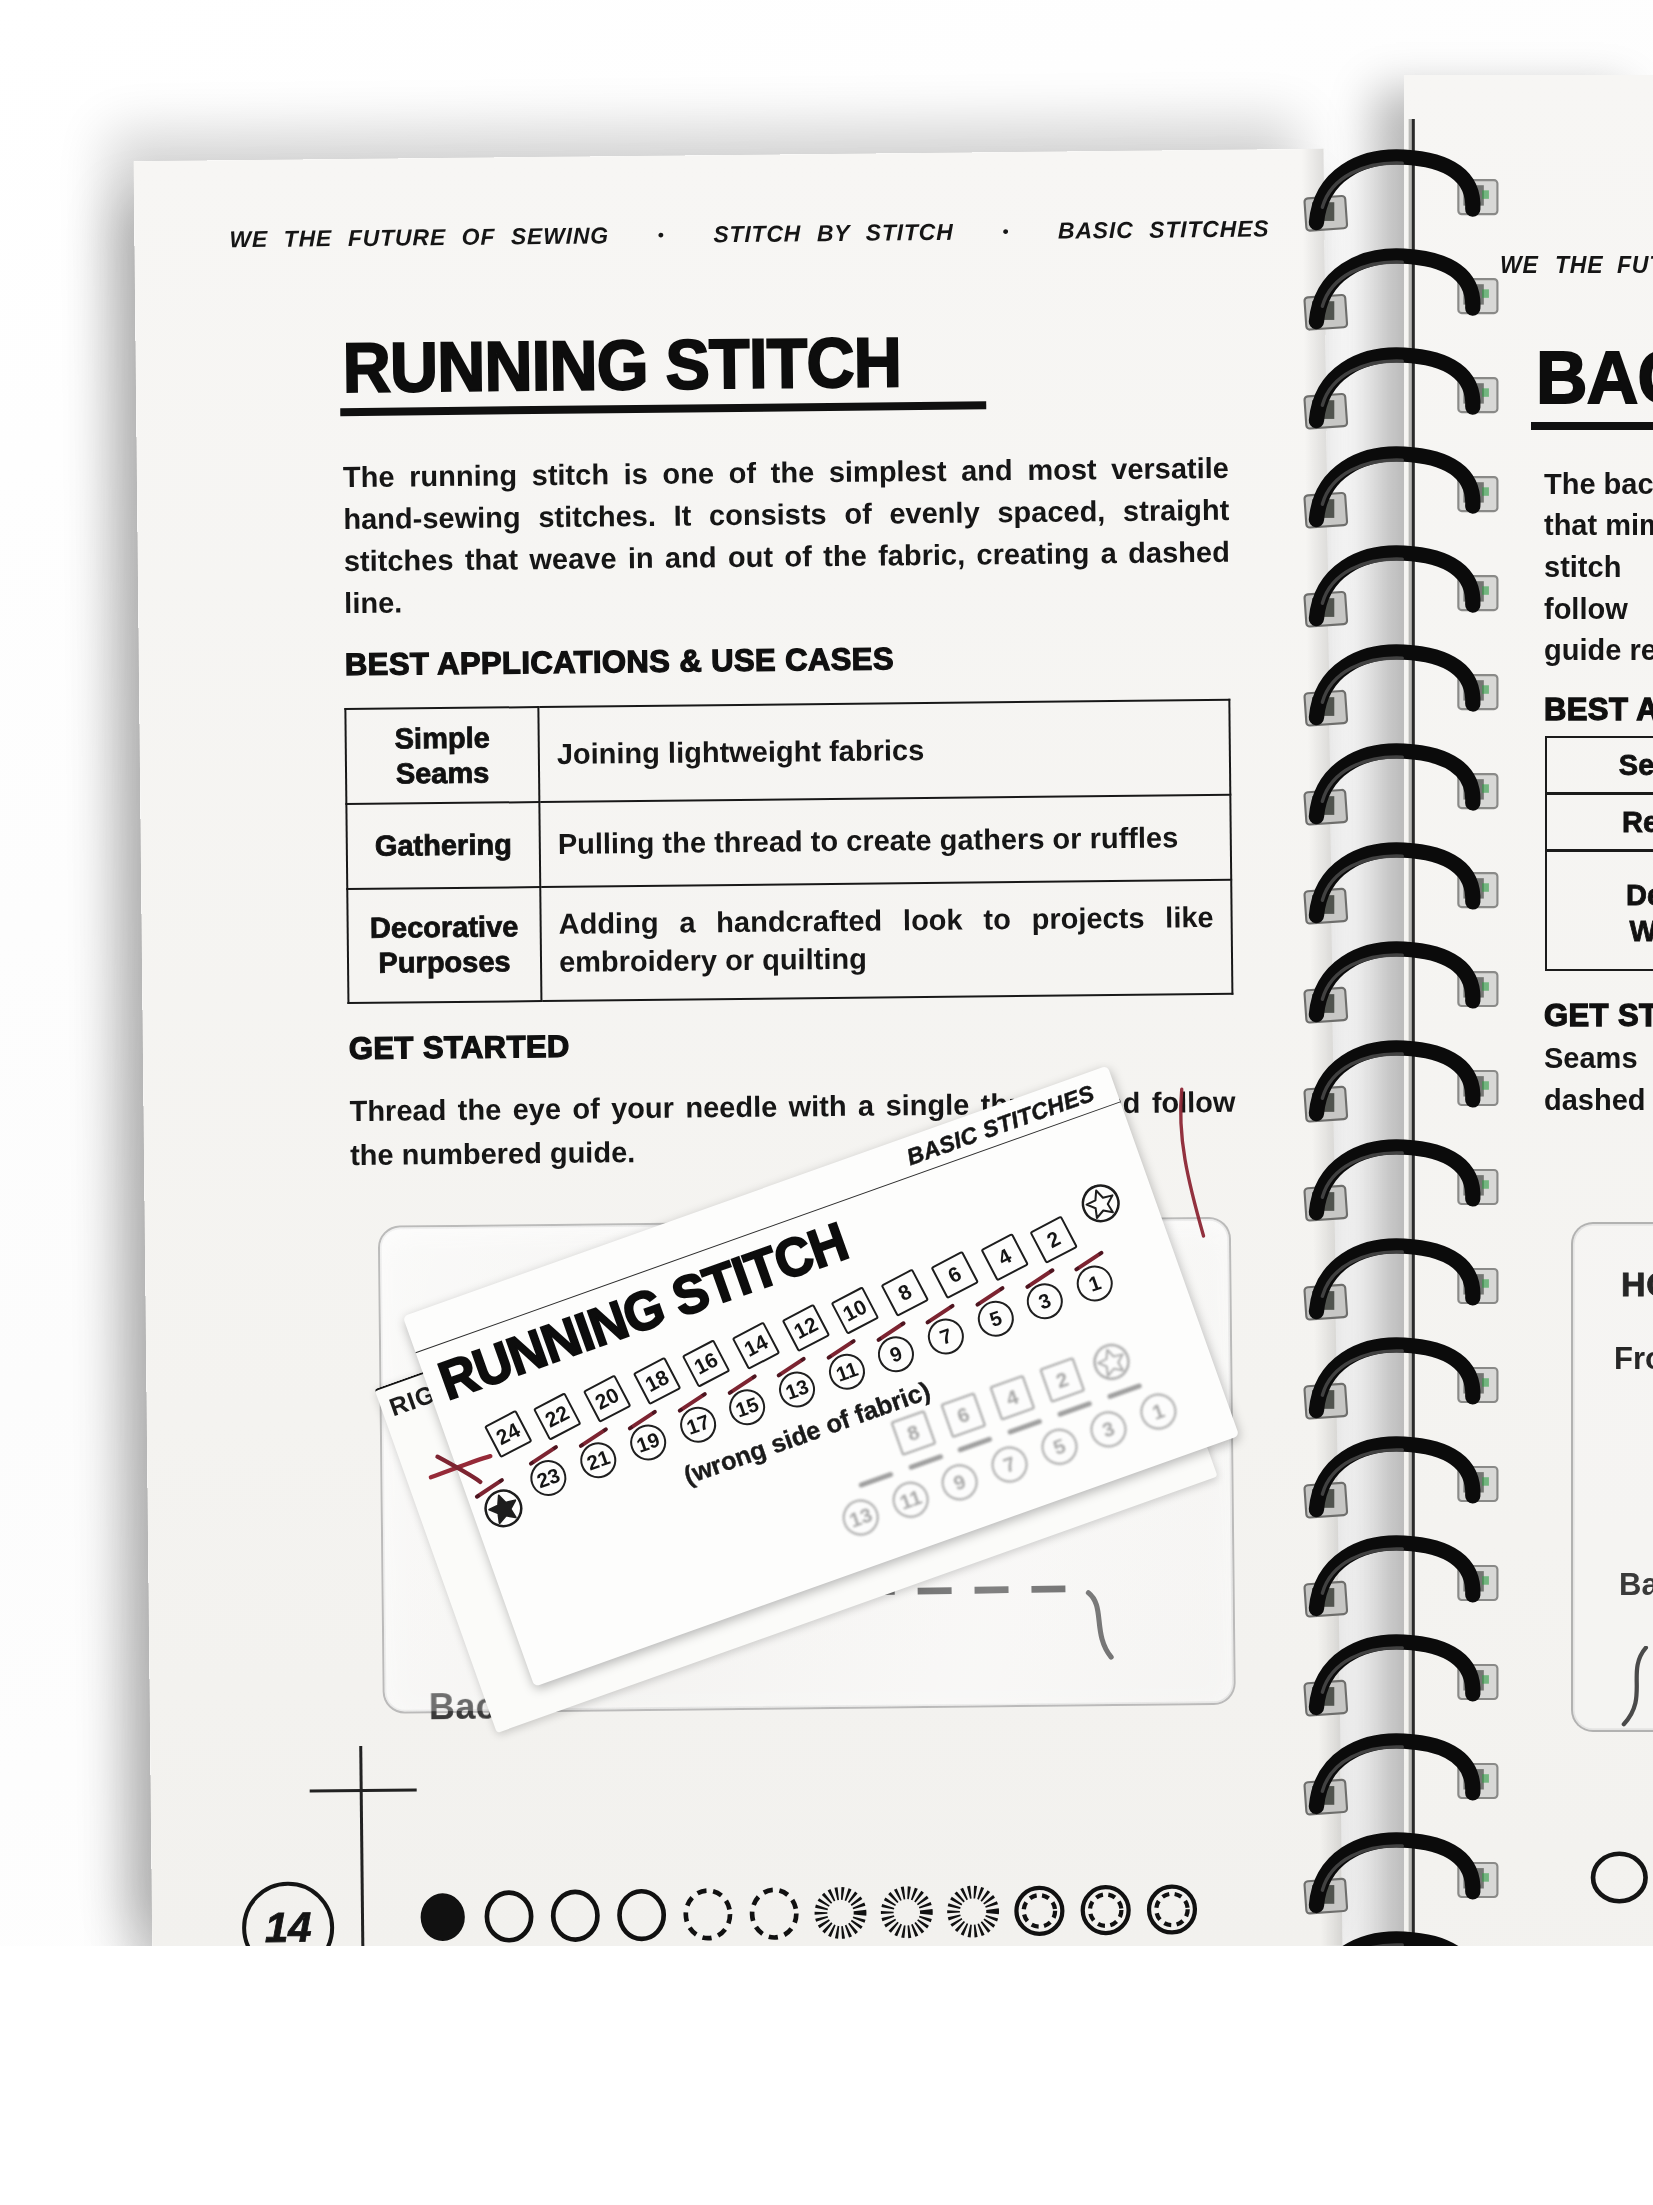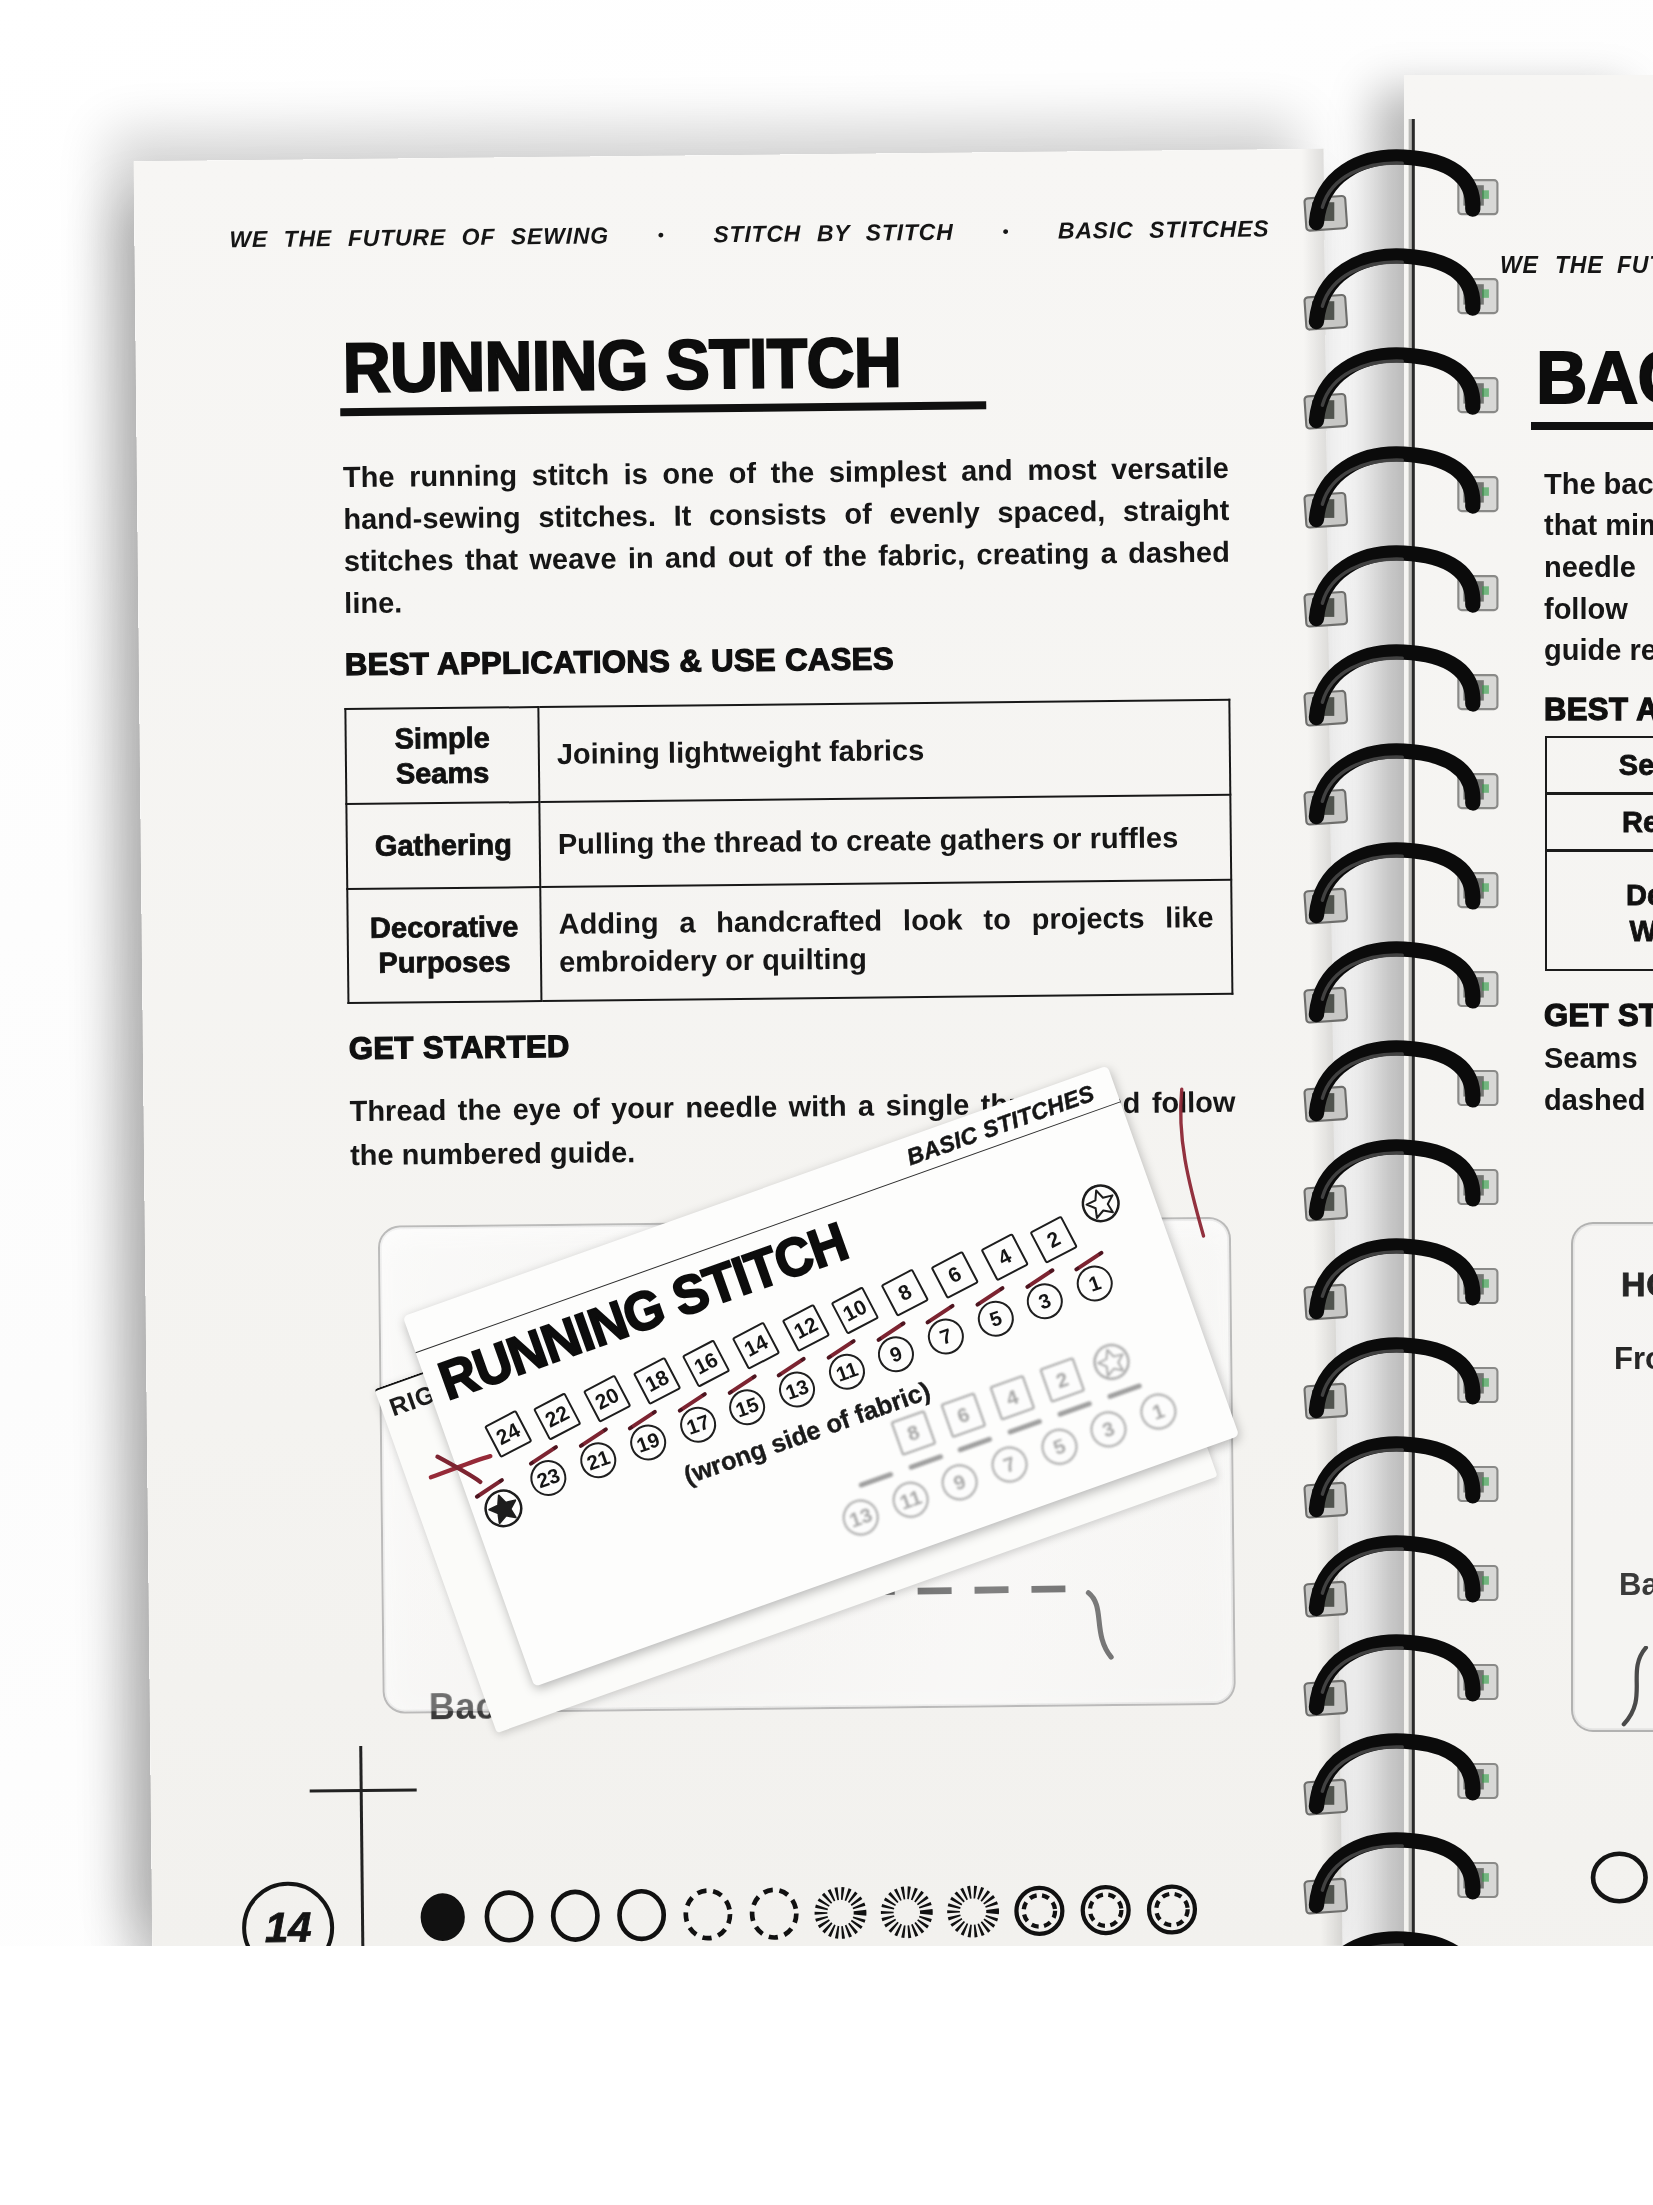--- a/index.html
+++ b/index.html
@@ -286,21 +286,21 @@
         <span style="left: 151px;">THE</span>
         <span style="left: 213px;">FUT</span>
       </div>
 
     <div id="rp-title" class="headline">BAC</div>
     <div id="rp-title-underline"></div>
 
     <div id="rp-intro">
         <div class="rp-line" style="top: 393px;">The bac</div>
         <div class="rp-line" style="top: 434px;">that mim</div>
-        <div class="rp-line" style="top: 476px;">needle</div>
+        <div class="rp-line" style="top: 476px;">stitch</div>
         <div class="rp-line" style="top: 518px;">follow</div>
         <div class="rp-line" style="top: 559px;">guide req</div>
       </div>
 
     <div id="rp-h2-best" class="h2">BEST A</div>
 
     <div id="rp-table">
         <div class="row" style="top: 0px; height: 54px; width: 221px; flex-direction: column;">
           <div>Seam</div>
         </div>

